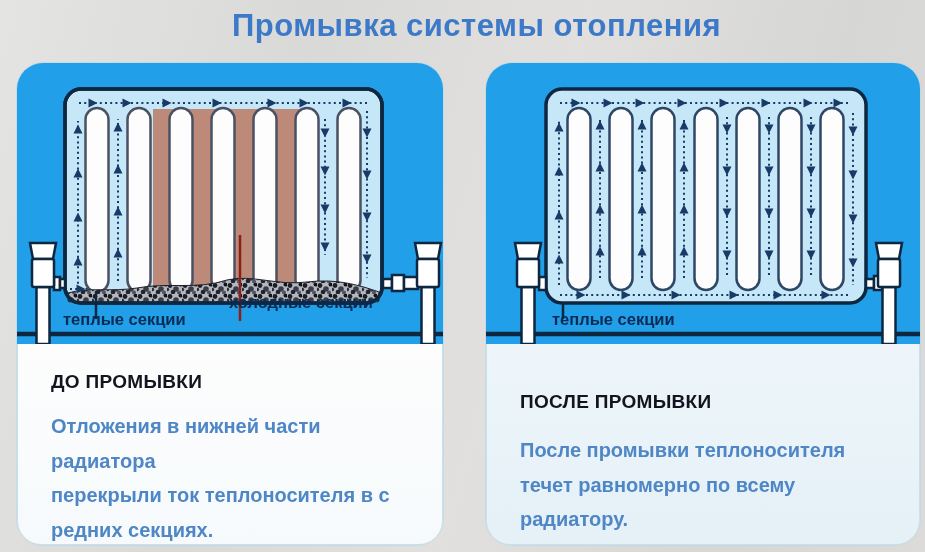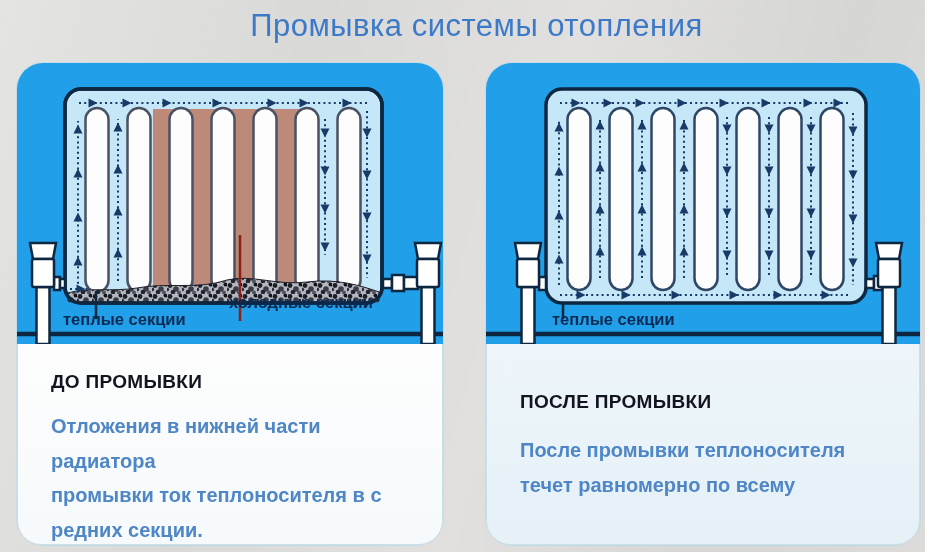--- a/index.html
+++ b/index.html
@@ -3,21 +3,21 @@
 <meta charset="utf-8">
 <style>
   html,body{margin:0;padding:0;}
   body{
     width:925px;height:552px;position:relative;overflow:hidden;
     font-family:"Liberation Sans",sans-serif;
     background:linear-gradient(105deg,#e4e4e2 0%,#d9d9d7 30%,#e1e0de 55%,#d6d6d4 80%,#dcdbd9 100%);
   }
   .page-title{
     margin:0;padding:8px 0 0 28px;text-align:center;
-    font-size:31px;font-weight:normal;color:#3c79c8;letter-spacing:0.5px;
+    font-size:31px;font-weight:bold;color:#3c79c8;letter-spacing:0.5px;
   }
   .panel{
     position:absolute;top:63px;height:482px;border-radius:26px;overflow:hidden;
     box-shadow:0 0 0 1px rgba(180,215,235,.55);
   }
   .panel.before{left:17px;width:426px;}
   .panel.after{left:486px;width:434px;}
   .diagram{
     position:absolute;left:0;top:0;right:0;height:281px;background:#219fe8;
   }
@@ -29,21 +29,21 @@
     position:absolute;left:0;right:0;top:281px;bottom:0;
     border-radius:0 0 24px 24px;box-sizing:border-box;
     border:1px solid #c9e2ea;border-top:none;
   }
   .panel.before .card{background:linear-gradient(#fdfdfd,#f6fafc);}
   .panel.after .card{background:linear-gradient(#edf5fa,#e5f1f7);}
   .card h2{
     margin:0;padding:27px 0 0 33px;font-size:19px;font-weight:bold;
     color:#141420;letter-spacing:0.3px;
   }
-  .panel.after .card h2{padding-top:47px;}
+  .panel.after .card h2{padding-top:31px;margin-top:16px;}
   .card .body{
     padding:16px 28px 0 33px;font-size:20px;font-weight:bold;
     color:#4e86c6;line-height:1.73;
   }
   .panel.after .card .body{padding-top:20px;}
 </style>
 </head>
 <body>
 
 <h1 class="page-title">Промывка системы отопления</h1>
@@ -117,22 +117,22 @@
         <rect x="400" y="196" width="22" height="28" rx="2"></rect>
       </g>
     </svg>
     <span class="flow-label" style="left:46px;top:247px">теплые секции</span>
     <span class="flow-label" style="left:212px;top:230px">холодные секции</span>
   </div>
   <div class="card">
     <h2>ДО ПРОМЫВКИ</h2>
     <div class="body">
       <div>Отложения в нижней части радиатора</div>
-      <div>промывки ток теплоносителя в с</div>
-      <div>редних секции.</div>
+      <div>перекрыли ток теплоносителя в с</div>
+      <div>редних секциях.</div>
     </div>
   </div>
 </div>
 
 <div class="panel after">
   <div class="diagram">
     <svg width="434" height="281" viewBox="0 0 434 281">
 
       <rect x="60" y="26" width="320" height="214" rx="16" fill="#c6e7f8" stroke="#0e2740" stroke-width="3.5"></rect>
 
@@ -178,15 +178,16 @@
         <rect x="392" y="196" width="22" height="28" rx="2"></rect>
       </g>
     </svg>
     <span class="flow-label" style="left:66px;top:247px">теплые секции</span>
   </div>
   <div class="card">
     <h2>ПОСЛЕ ПРОМЫВКИ</h2>
     <div class="body">
       <div>После промывки теплоносителя</div>
       <div>течет равномерно по всему</div>
+      <div>радиатору.</div>
     </div>
   </div>
 </div>
 
 </body></html>

